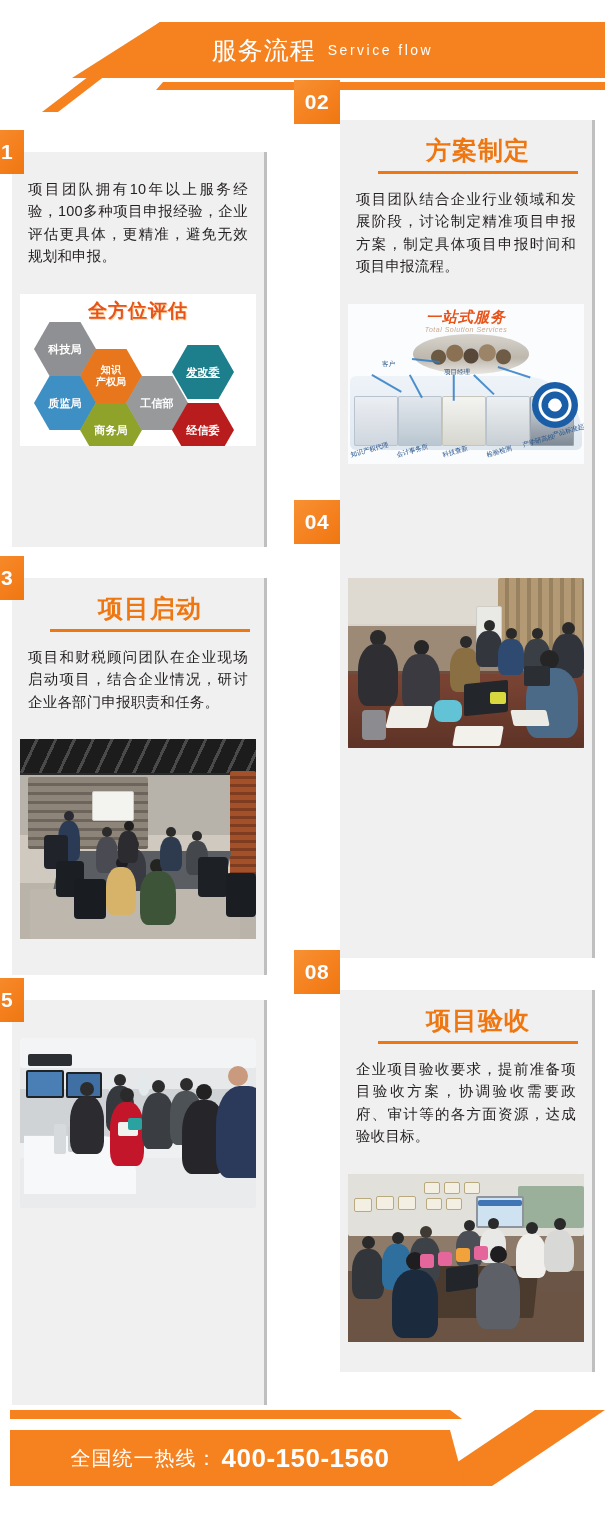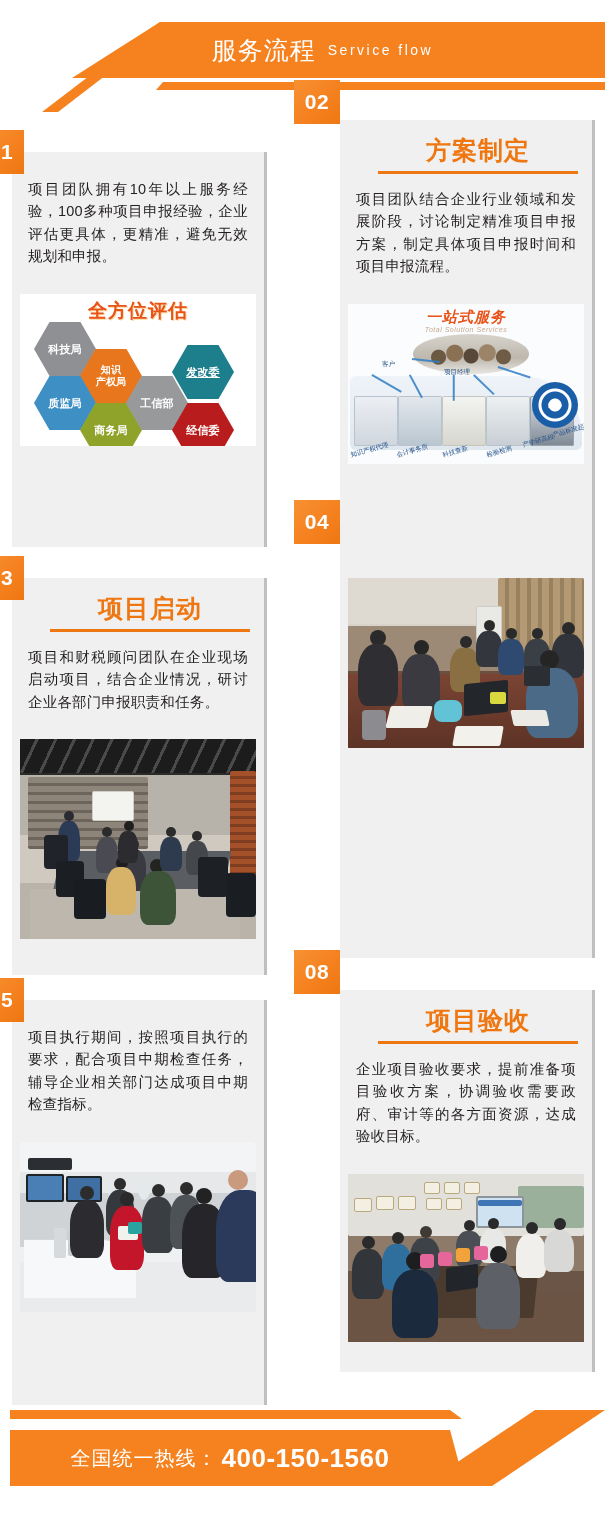--- a/index.html
+++ b/index.html
@@ -336,21 +336,20 @@
           <div class="ph-el" style="left:106px;top:148px;width:48px;height:20px;background:#f2f1ec;transform:skewX(-10deg);"></div>
           <div class="ph-el" style="left:164px;top:132px;width:36px;height:16px;background:#eceae4;transform:skewX(12deg);"></div>
           <div class="ph-el" style="left:14px;top:132px;width:24px;height:30px;background:#8c8c90;border-radius:4px;"></div>
         </div>
       </div>
     </div>
 
     <div class="card card-left" style="top:900px; height:405px;">
       <div class="badge out-left">05</div>
       <div class="card-inner">
-        <div class="card-body">项目执行期间，按照项目执行的要求，配合项目中期检查任务，辅导企业相关部门达成项目中期检查指标。</div>
       </div>
       <div class="card-figure">
         <div class="photo ph-showroom" style="height:170px;">
           <div class="ph-el" style="left:0;top:0;width:100%;height:30px;background:#f2f4f5;"></div>
           <div class="ph-el" style="left:8px;top:16px;width:44px;height:12px;background:#2b2f33;"></div>
           <div class="ph-el" style="left:6px;top:32px;width:38px;height:28px;background:#4a7fb5;border:2px solid #1e2328;"></div>
           <div class="ph-el" style="left:46px;top:34px;width:36px;height:26px;background:#3f6fa3;border:2px solid #1e2328;"></div>
           <div class="ph-el" style="left:88px;top:36px;width:12px;height:22px;border-radius:50%;background:#e4e9ec;"></div>
           <div class="ph-el" style="left:118px;top:36px;width:12px;height:22px;border-radius:50%;background:#e4e9ec;"></div>
           <div class="ph-el" style="left:0;top:120px;width:100%;height:50px;background:#e9ebec;"></div>

